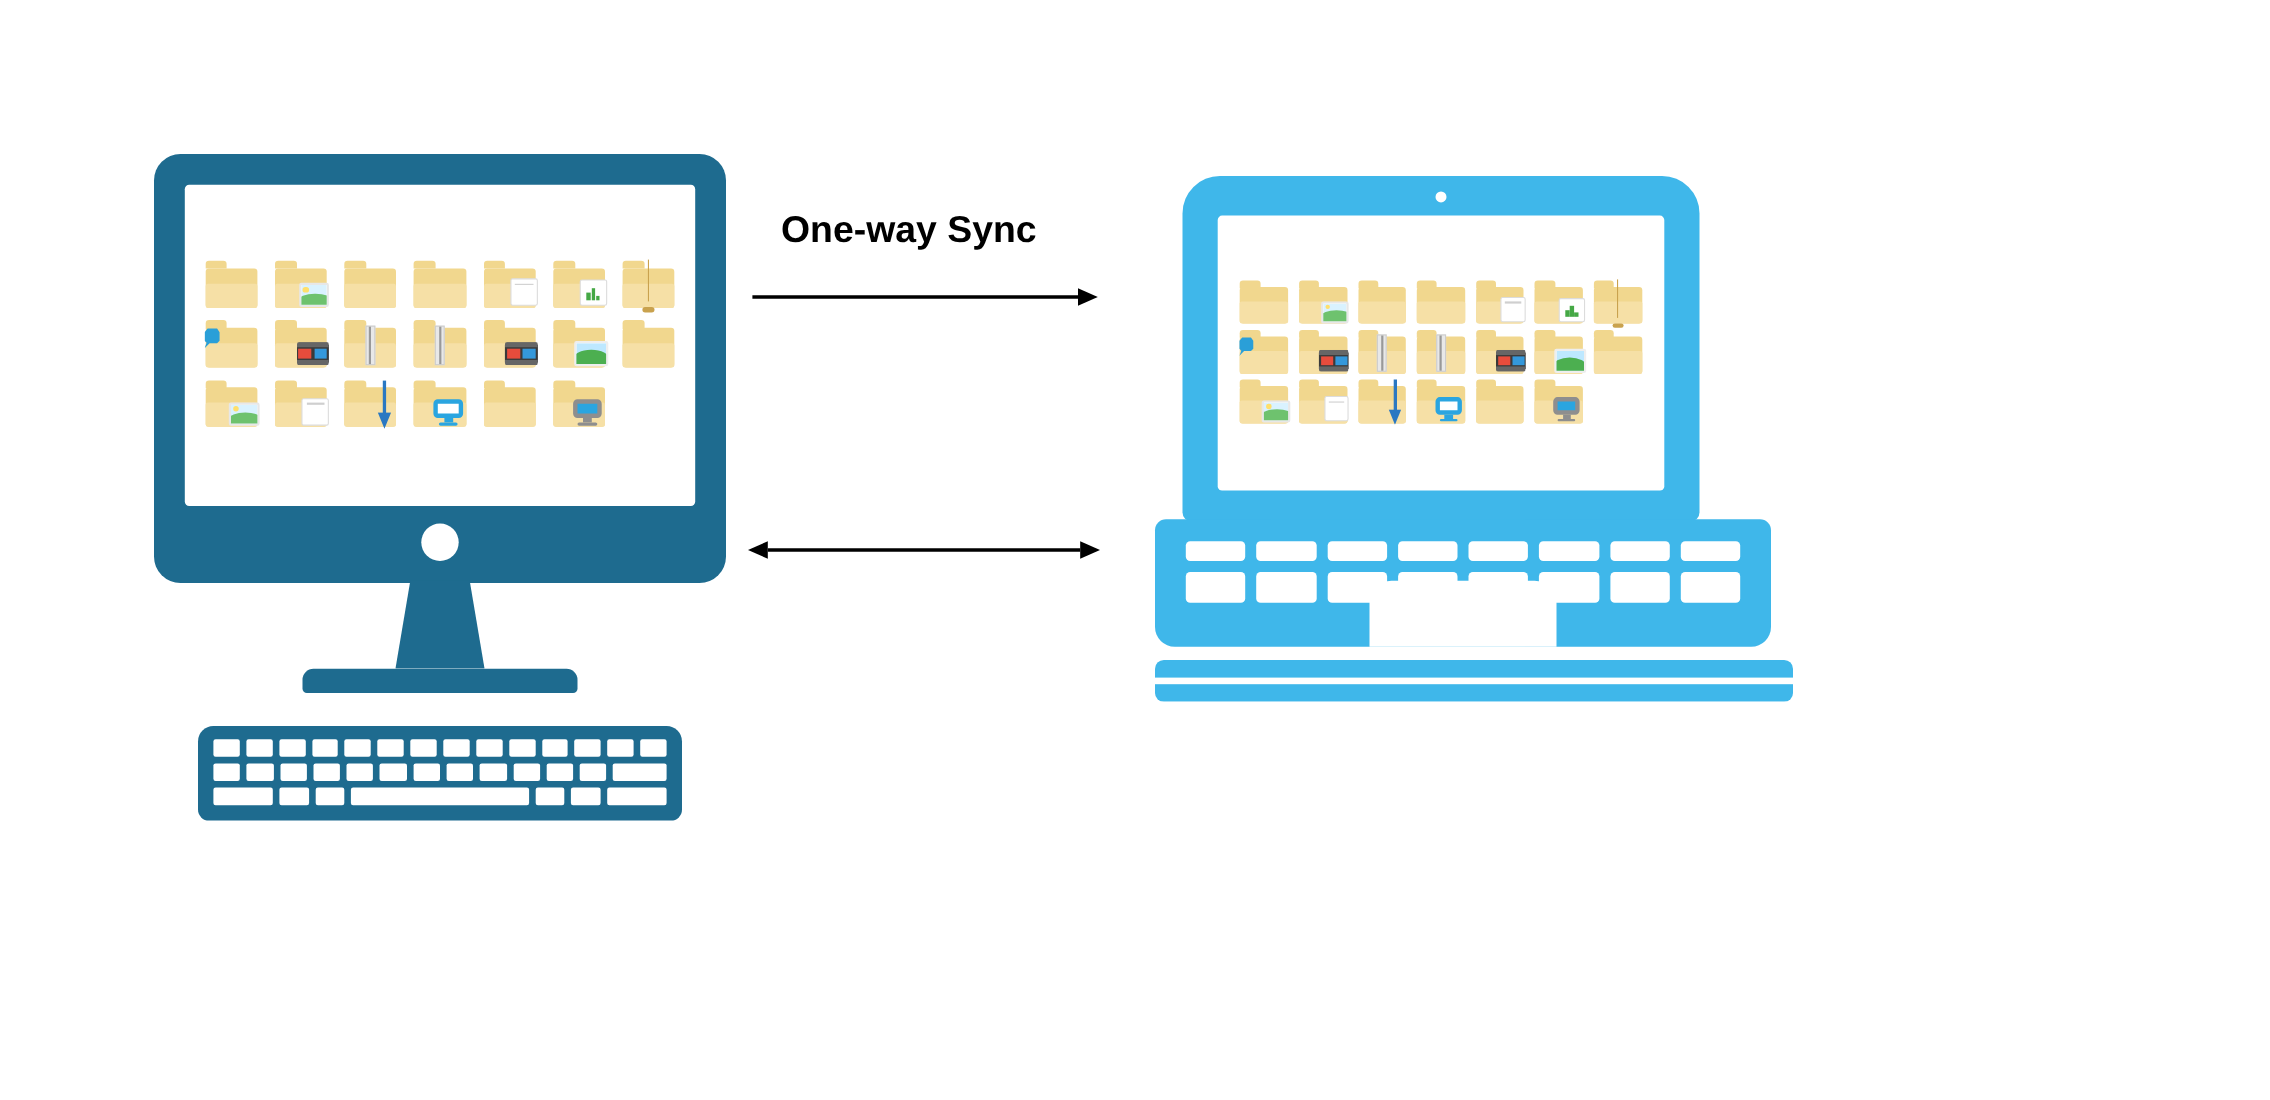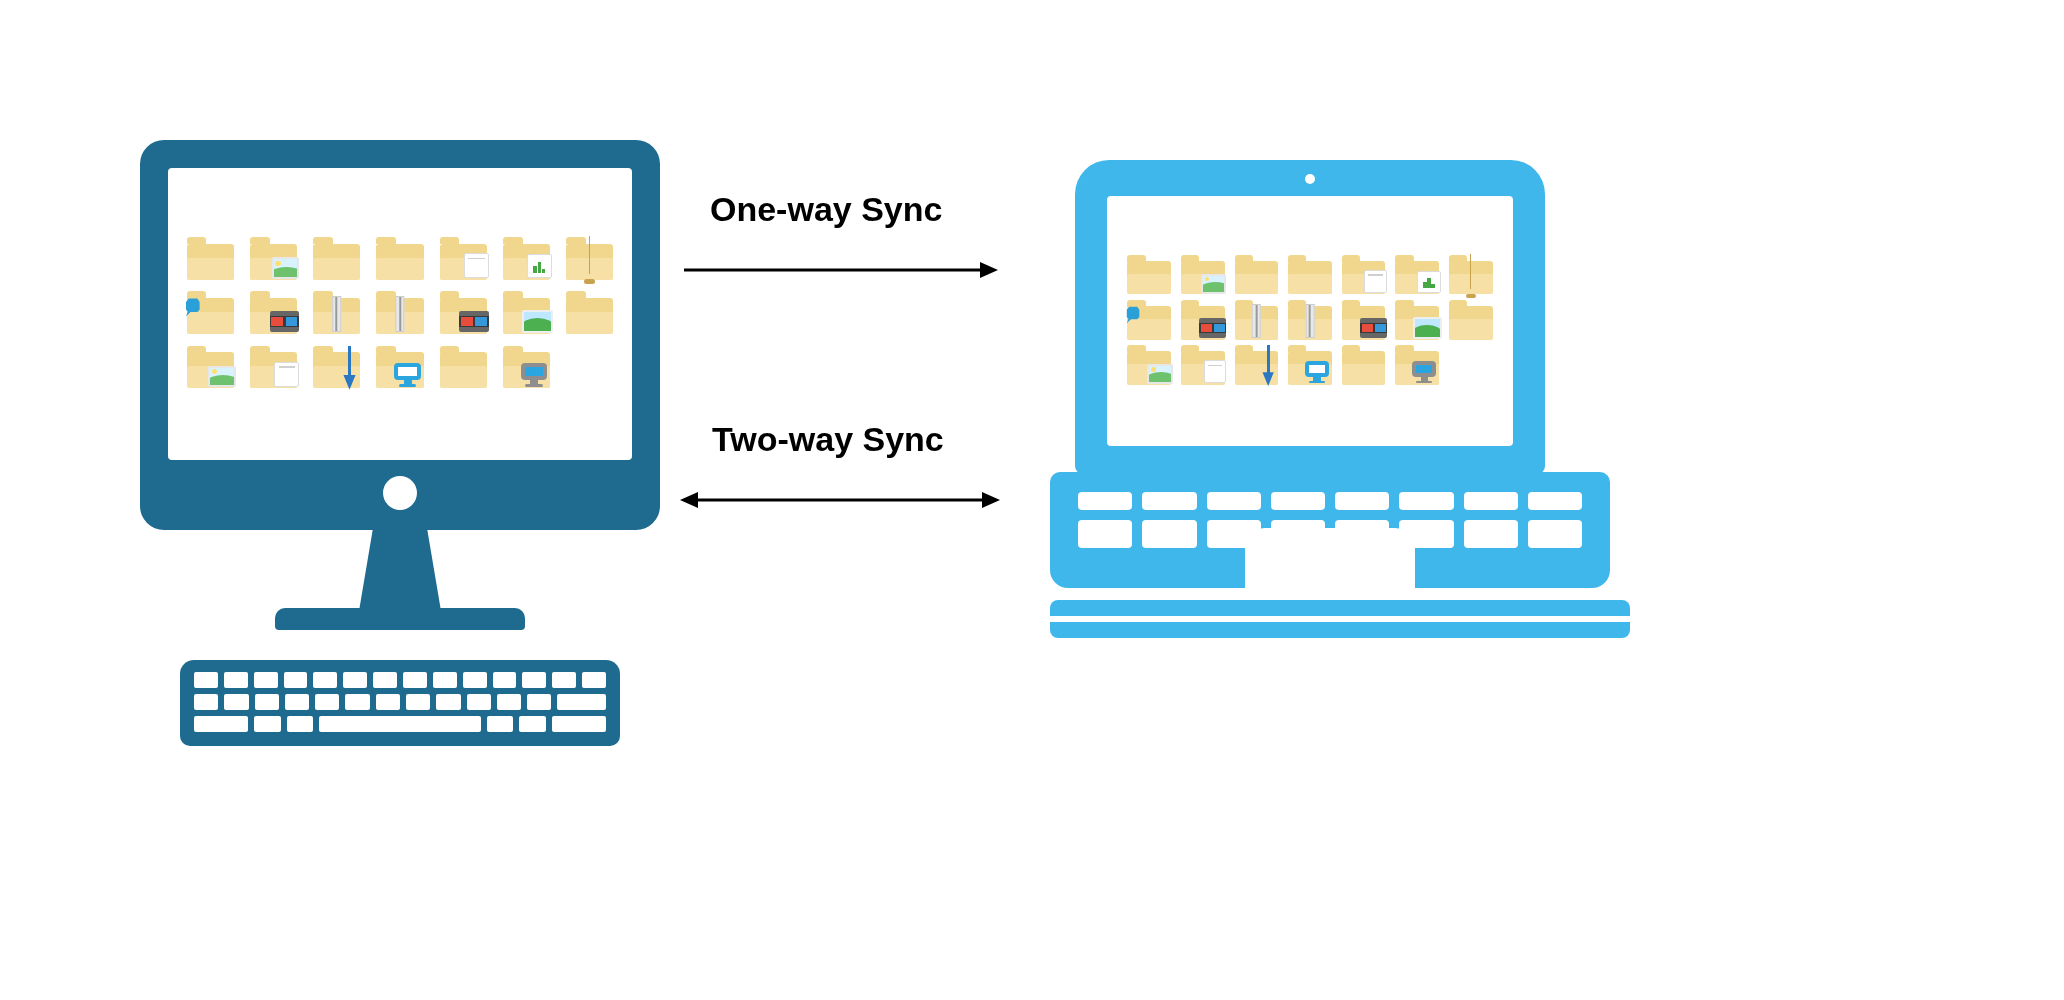--- a/index.html
+++ b/index.html
@@ -453,21 +453,20 @@
           <div class="key"></div>
           <div class="key xwide"></div>
           <div class="key"></div>
           <div class="key"></div>
           <div class="key wide"></div>
         </div>
     </div>
   </div>
 
   <div class="label" style="left:710px; top:190px">One-way Sync</div>
-  <div class="label" style="left:712px; top:420px">Two-way Sync</div>
 
   <svg class="arrow" style="left:680px; top:250px" width="320" height="40">
     <line x1="4" y1="20" x2="300" y2="20" stroke="#000" stroke-width="3"></line>
     <polygon points="300,12 318,20 300,28" fill="#000"></polygon>
   </svg>
 
   <svg class="arrow" style="left:680px; top:480px" width="320" height="40">
     <line x1="18" y1="20" x2="302" y2="20" stroke="#000" stroke-width="3"></line>
     <polygon points="18,12 0,20 18,28" fill="#000"></polygon>
     <polygon points="302,12 320,20 302,28" fill="#000"></polygon>

